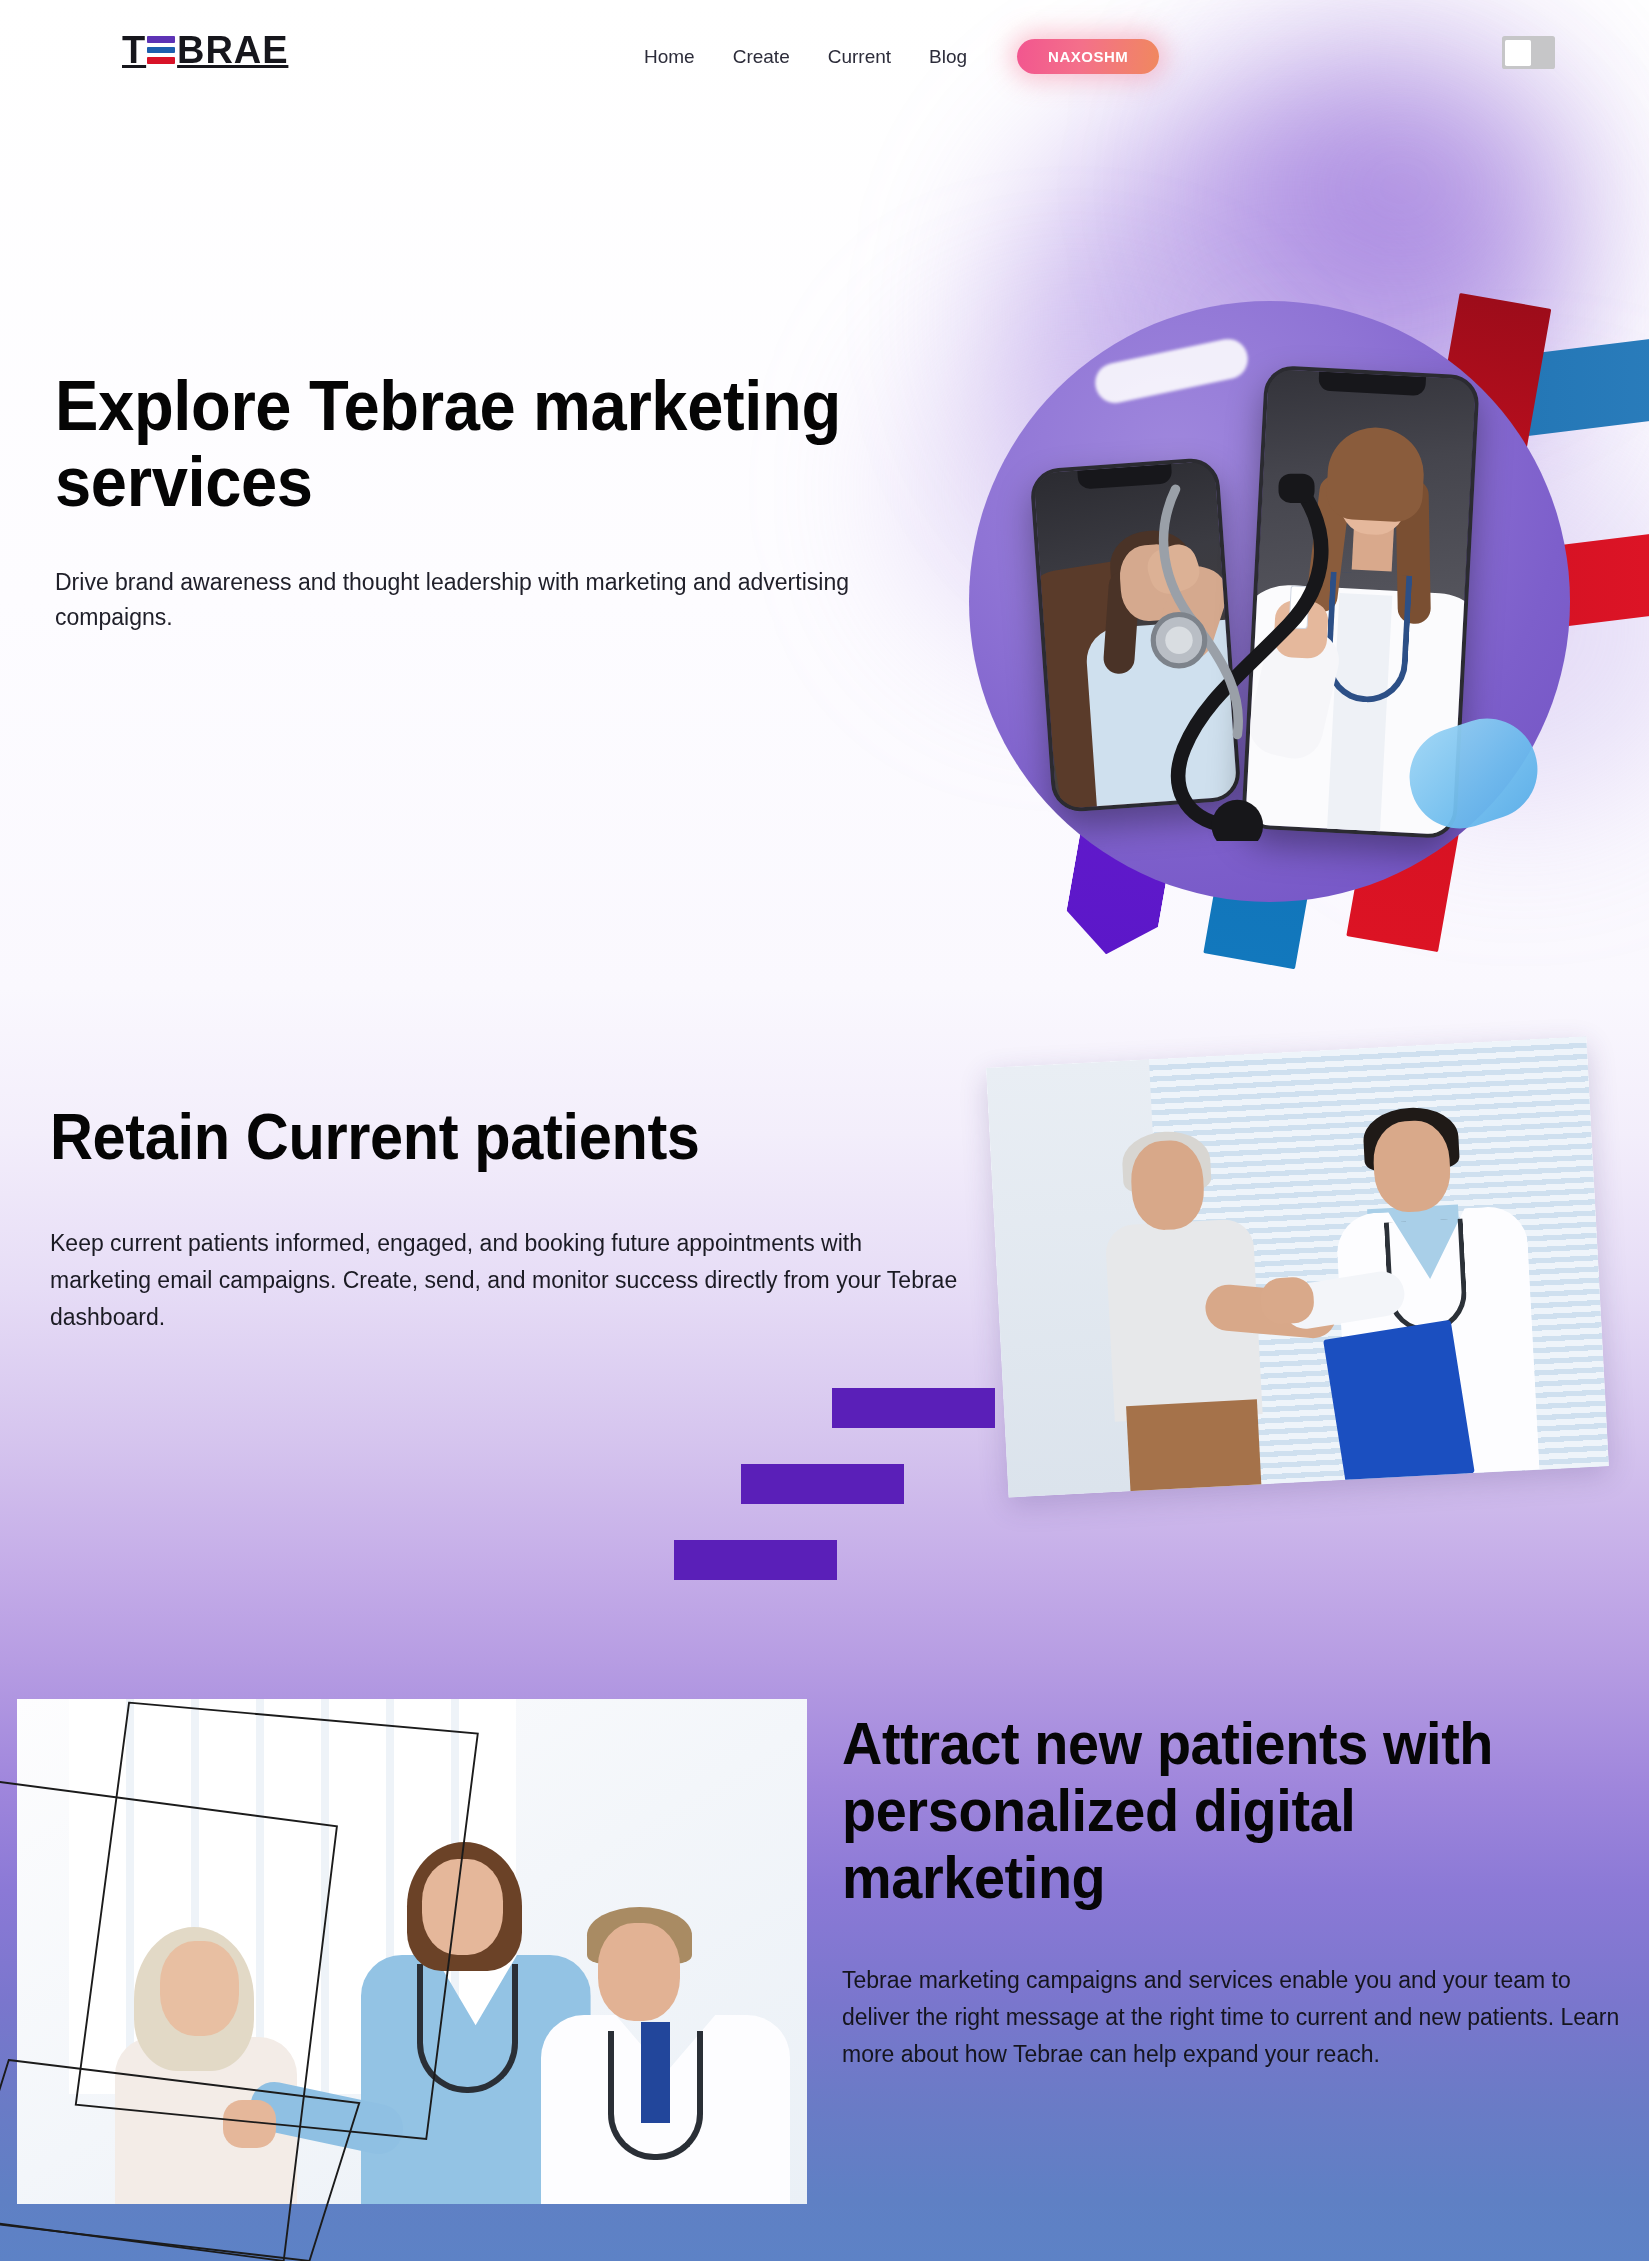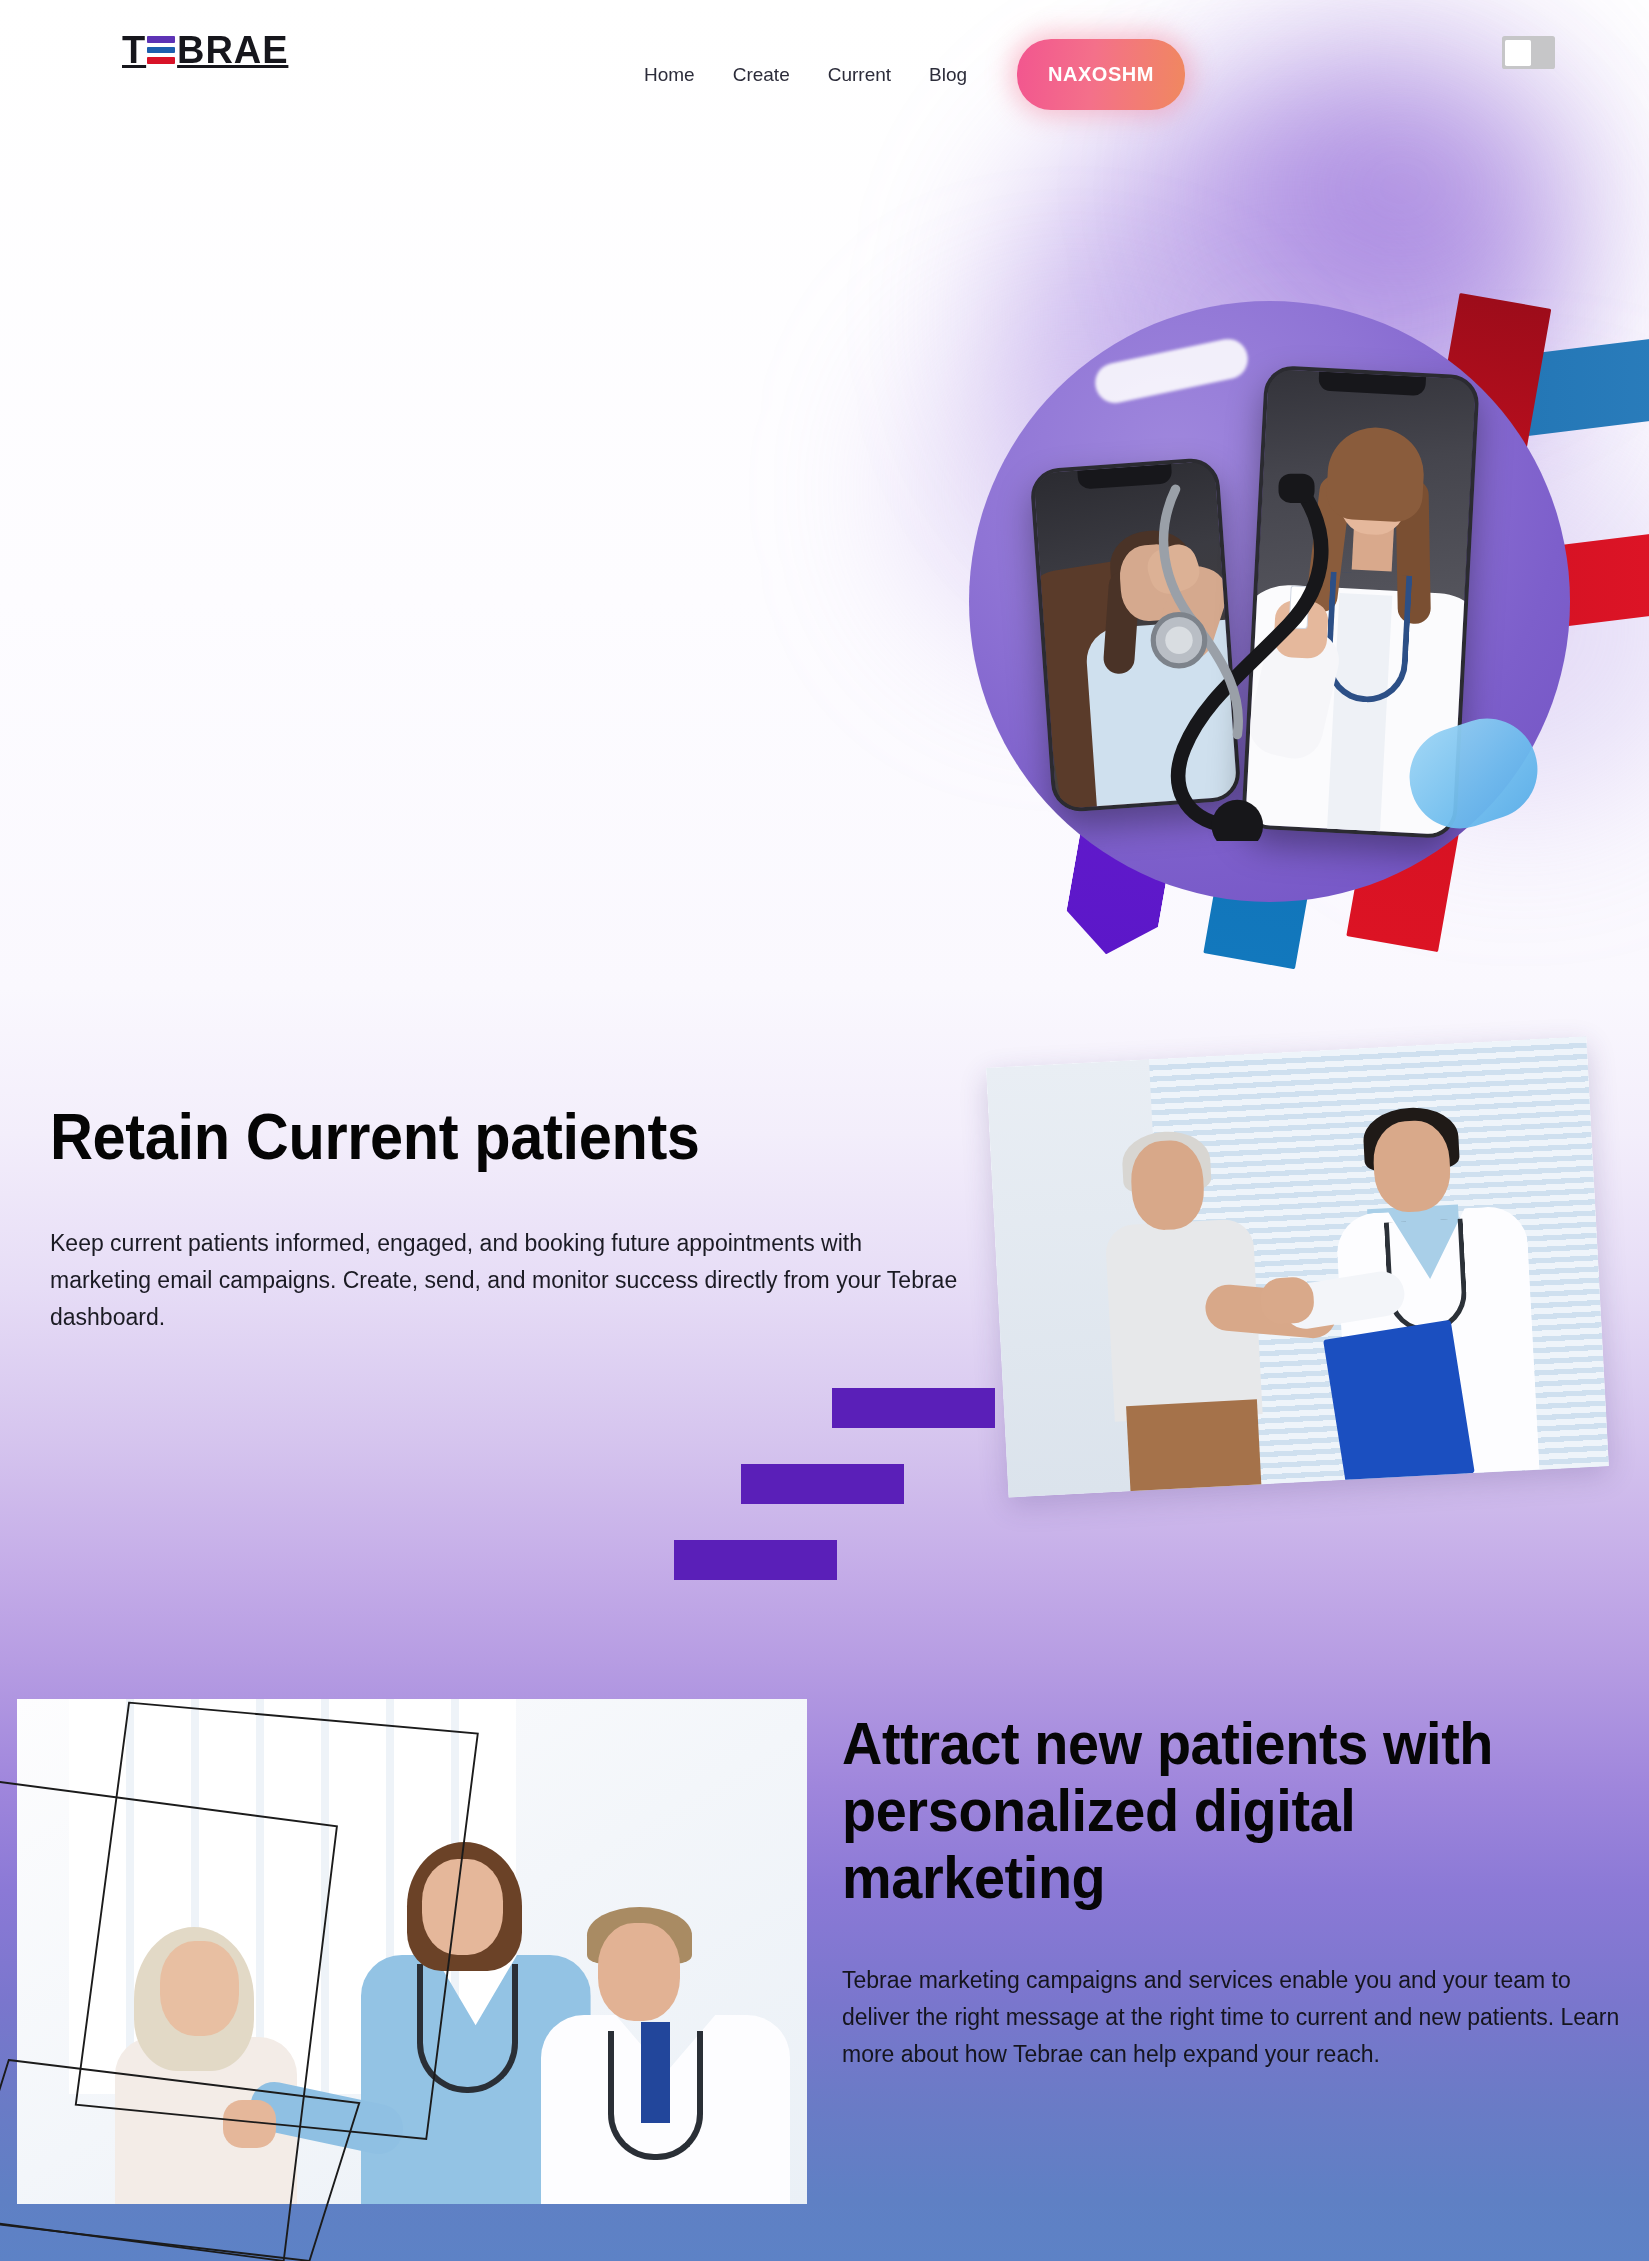--- a/index.html
+++ b/index.html
@@ -60,22 +60,22 @@
   .logo .bars i.b3 { background:#d81228; }
 
   .nav { position:absolute; left:644px; top:39px; display:flex; align-items:center; gap:38px; }
   .nav a {
     font-size:19px; color:#2c2c3a; text-decoration:none;
     font-family:"Liberation Sans", sans-serif; white-space:nowrap;
   }
   .cta {
     margin-left:12px;
     background:linear-gradient(95deg,#f2568f 0%,#f4708a 45%,#f0885f 100%);
-    color:#ffffff; font-size:20px; font-weight:bold; letter-spacing:0.5px;
-    padding:24px 31px; border:none; border-radius:34px; cursor:pointer;
+    color:#ffffff; font-size:15px; font-weight:bold; letter-spacing:0.5px;
+    padding:9px 31px; border:none; border-radius:34px; cursor:pointer;
     box-shadow:0 0 24px 6.9px rgba(244,110,140,.38);
     white-space:nowrap;
   }
   .toggle {
     position:absolute; right:95px; top:36px;
     width:53px; height:33px; background:#c6c6c8; border-radius:2.6px;
     display:flex; align-items:center; padding:3.4px; cursor:pointer;
   }
   .toggle .knob { width:26px; height:26px; background:#ffffff; border-radius:1.7px; }
 
@@ -271,20 +271,24 @@
       <a href="#">Current</a>
       <a href="#">Blog</a>
       <button class="cta">NAXOSHM</button>
     </nav>
 
     <div class="toggle">
       <span class="knob"></span>
     </div>
   </header>
 
+  <section class="hero-text">
+    <h1 class="hero-title">Explore Tebrae marketing services</h1>
+    <p class="hero-sub">Drive brand awareness and thought leadership with marketing and advertising compaigns.</p>
+  </section>
 
   <div class="hero-art">
 
     <div class="ribbon ribbon-top rt-blue"></div>
     <div class="ribbon ribbon-top rt-red"></div>
 
     <div class="hero-circle">
       <div class="phone phone-left">
         <span class="notch"></span>
         <div class="patient">

